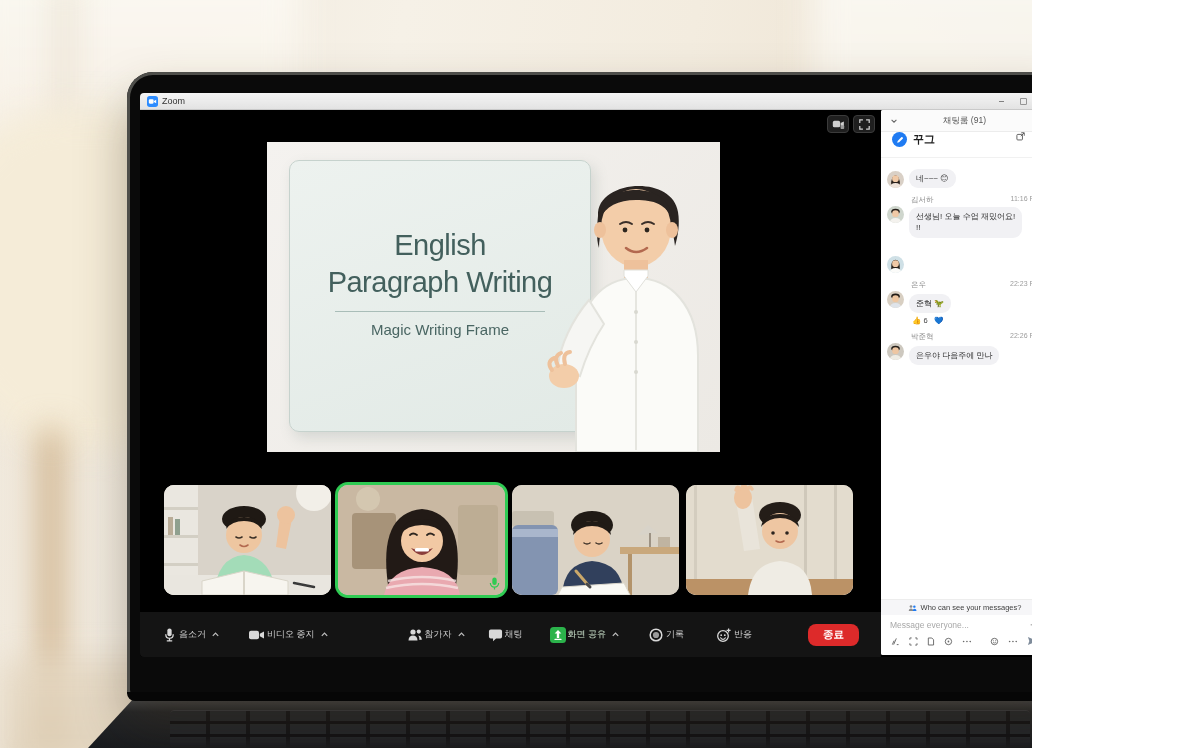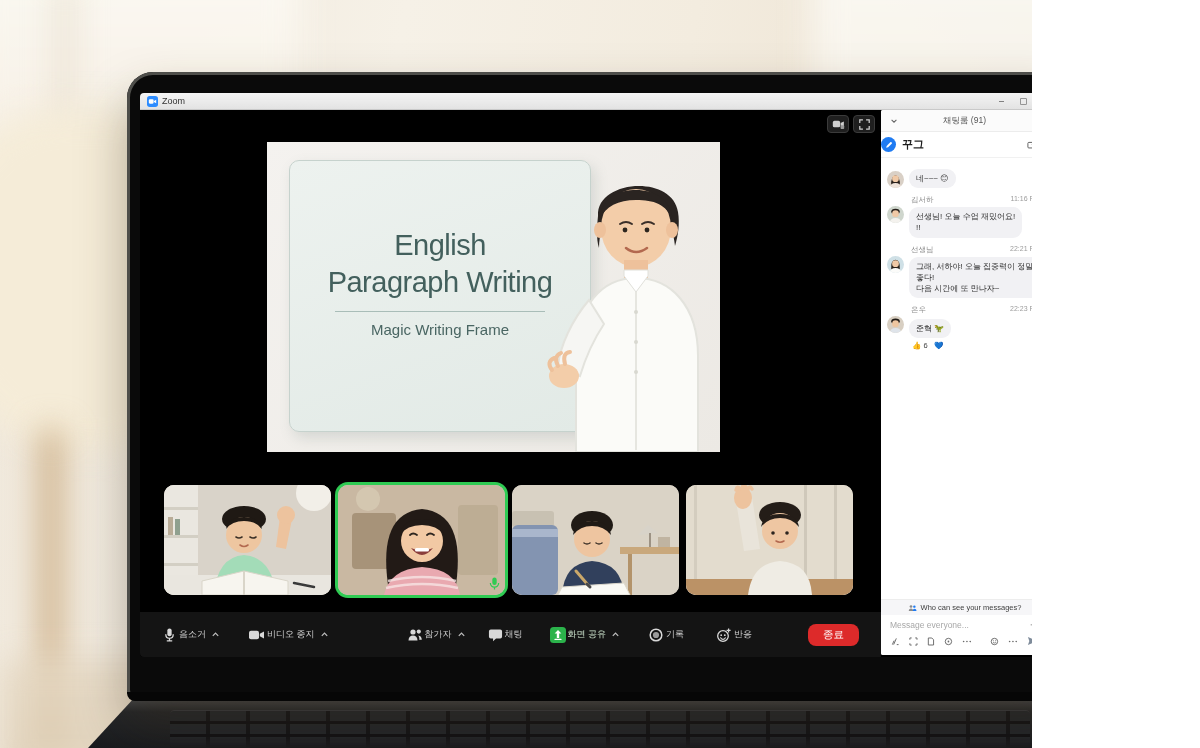--- a/index.html
+++ b/index.html
@@ -72,31 +72,31 @@
 
   
   .toolbar { position:absolute; left:0; right:0; bottom:0; height:45px; background:#141414;
       display:flex; align-items:center; padding:0 22px; }
   .tgroup { position:relative; display:flex; align-items:flex-start; }
   .tbtn { display:flex; align-items:center; gap:2px; color:#d8d8d8; cursor:pointer; min-width:40px; }
   .tbtn .tlabel { font-size:9px; white-space:nowrap; color:#d2d2d2; }
   .tbtn.share .tlabel { color:#cfe6cf; }
   .chev { margin:3px 0 0 5px; color:#bdbdbd; }
   .sp1 { flex:1.35; } .sp2 { flex:0.9; } .gap { width:28px; } .gap-sm { width:22px; }
-  .end-btn { margin-left:auto; background:#dd2a2a; color:#fff; font-size:10.5px; font-weight:normal;
+  .end-btn { margin-left:auto; background:#dd2a2a; color:#fff; font-size:10.5px; font-weight:bold;
       padding:4px 15px; border-radius:8px; cursor:pointer; }
 
   
   .chat-panel { position:absolute; top:0; right:5px; bottom:2px; width:171px; background:#fff;
       border-radius:2px; overflow:hidden; }
   .chat-header { position:relative; height:22px; background:#fbfbfb; border-bottom:1px solid #ececec;
       display:flex; align-items:center; }
   .chat-header-title { position:absolute; left:0; right:4px; text-align:center; font-size:8.5px; color:#555; }
   .chat-header-chevron { margin-left:9px; color:#666; z-index:1; }
-  .chat-subheader { height:26px; display:flex; align-items:center; padding:0 0; border-bottom:1px solid #f1f1f1; }
+  .chat-subheader { height:26px; display:flex; align-items:flex-start; padding:0 11px; border-bottom:1px solid #f1f1f1; }
   .compose-badge { width:15px; height:15px; border-radius:50%; background:#1f7bf2; color:#fff;
       display:flex; align-items:center; justify-content:center; }
   .room-name { font-size:11px; font-weight:bold; color:#1d1d1d; margin-left:6px; }
   .subheader-icons { margin-left:auto; display:flex; gap:8px; align-items:center; color:#555; }
 
   .chat-messages { position:absolute; left:0; right:4px; top:49px; bottom:56px; padding:8px 7px 0 6px; overflow:hidden; }
   .msg { display:flex; margin-bottom:7px; }
   .av { width:17px; height:17px; border-radius:50%; overflow:hidden; flex:none; margin-right:5px; align-self:flex-end; }
   .msg.named .av { align-self:flex-start; margin-top:11px; }
   .mc { flex:1; min-width:0; position:relative; }
@@ -468,26 +468,20 @@
 
           <div class="msg named">
             <span class="av">
               <svg width="17" height="17" viewBox="0 0 20 20">
                   <rect width="20" height="20" fill="#cfe0e6"></rect>
                   <path d="M5 16 Q4 5 10 4.5 Q16 5 15 16 Z" fill="#2a221c"></path>
                   <circle cx="10" cy="9" r="4" fill="#f0c9a6"></circle>
                   <path d="M3 20 Q4 14 10 14 Q16 14 17 20 Z" fill="#fbfbf9"></path>
                 </svg>
             </span>
-            <div class="mc">
-              <div class="mname">선생님</div>
-              <div class="mtime">22:21 PM</div>
-              <span class="bubble">그래, 서하야! 오늘 집중력이 정말 좋다!
-다음 시간에 또 만나자~</span>
-            </div>
           </div>
 
           <div class="msg named">
             <span class="av">
               <svg width="17" height="17" viewBox="0 0 20 20">
                   <rect width="20" height="20" fill="#d8cfc2"></rect>
                   <ellipse cx="10" cy="6.2" rx="5" ry="3.2" fill="#201a15"></ellipse>
                   <circle cx="10" cy="9" r="4" fill="#eec6a0"></circle>
                   <path d="M3 20 Q4 14 10 14 Q16 14 17 20 Z" fill="#dfe4ea"></path>
                 </svg>
@@ -496,20 +490,35 @@
               <div class="mname">은우</div>
               <div class="mtime">22:23 PM</div>
               <span class="bubble">준혁 🦖</span>
               <div class="reactions">
                 <span>👍 6</span>
                 <span>💙</span>
               </div>
             </div>
           </div>
 
+          <div class="msg named">
+            <span class="av">
+              <svg width="17" height="17" viewBox="0 0 20 20">
+                  <rect width="20" height="20" fill="#cdc8bf"></rect>
+                  <ellipse cx="10" cy="6.4" rx="5" ry="3.3" fill="#241e19"></ellipse>
+                  <circle cx="10" cy="9" r="4" fill="#eec6a2"></circle>
+                  <path d="M3 20 Q4 14 10 14 Q16 14 17 20 Z" fill="#efece4"></path>
+                </svg>
+            </span>
+            <div class="mc">
+              <div class="mname">박준혁</div>
+              <div class="mtime">22:26 PM</div>
+              <span class="bubble">은우야 다음주에 만나</span>
+            </div>
+          </div>
         </div>
 
         <div class="chat-scrollbar">
             <div class="thumb"></div>
           </div>
 
         <div class="chat-footer">
           <div class="privacy-bar">
             <svg width="9" height="8" viewBox="0 0 12 10">
               <circle cx="4" cy="3" r="1.8" fill="#8a8a8a"></circle>

